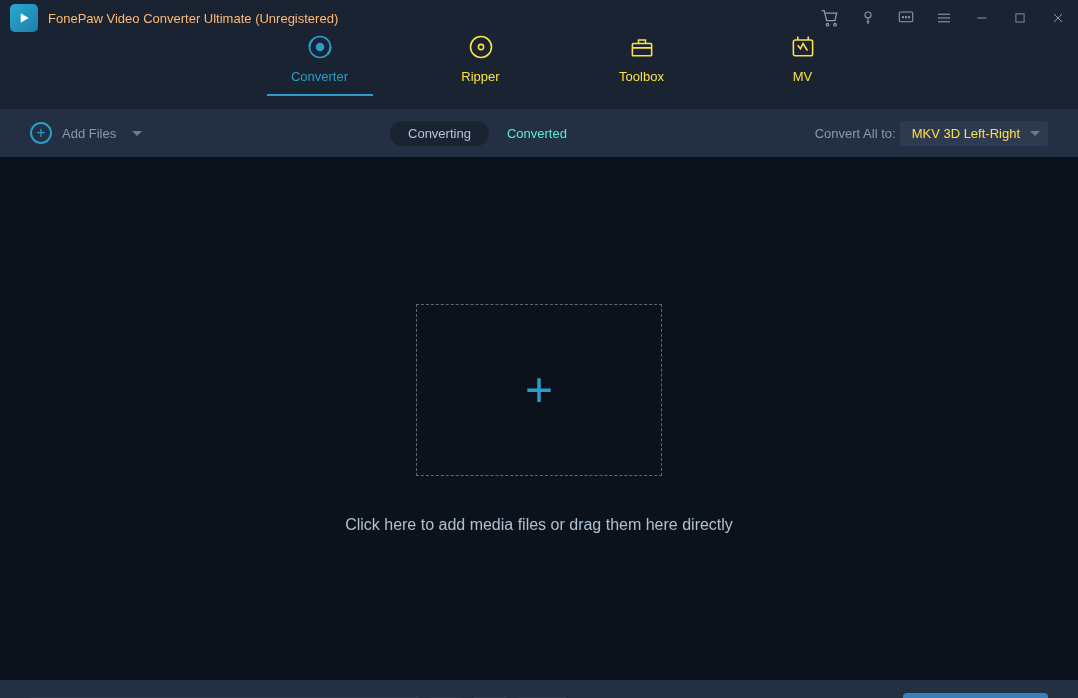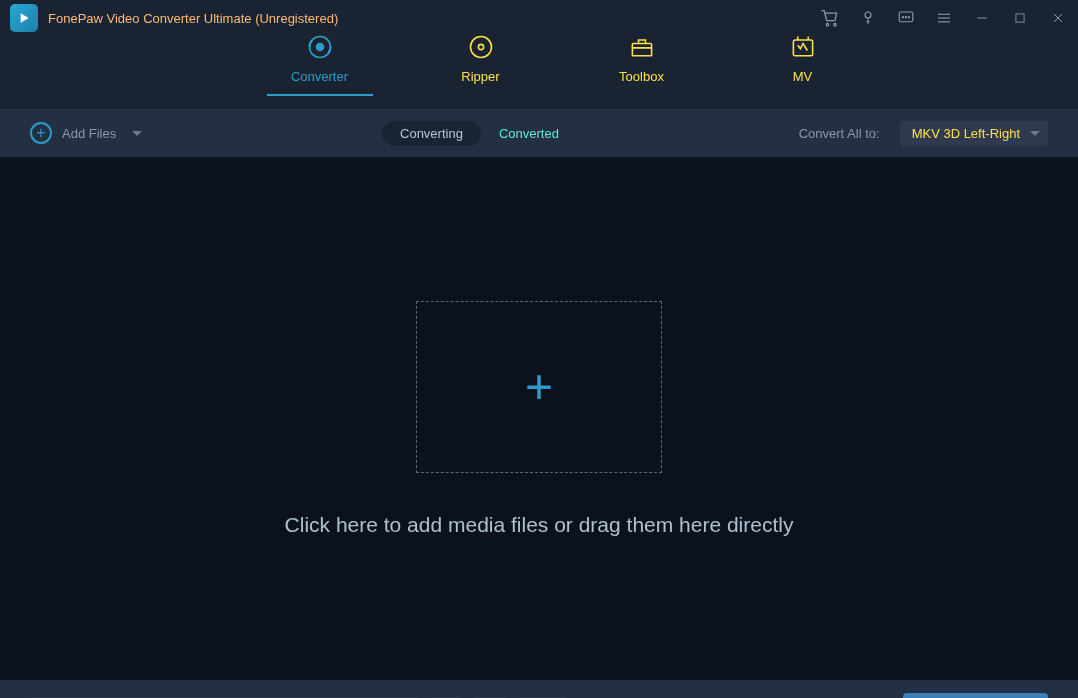--- a/index.html
+++ b/index.html
@@ -97,21 +97,21 @@
 .tabs-center { display: flex; align-items: center; gap: 18px; }
 .pill {
   background: #1a2332;
   color: #b5c5d5;
   border-radius: 14px;
   padding: 5px 18px;
   font-size: 13px;
 }
 .pill-inactive { color: #5eead4; }
 .tb-spacer2 { flex: 1; }
-.convert-all { display: flex; align-items: center; gap: 20px; color:#8a9aaa;}
+.convert-all { display: flex; align-items: center; gap: 4px; color:#8a9aaa;}
 .format-select {
   background: #2d3a4f;
   padding: 5px 8px 5px 12px;
   border-radius: 3px;
   display: flex;
   align-items: center;
   gap: 10px;
   color: #fde047;
   cursor: pointer;
   min-width: 130px;
@@ -137,21 +137,21 @@
   cursor: pointer;
 }
 .big-plus {
   font-size: 48px;
   color: #2b9cc9;
   font-weight: 200;
   line-height: 1;
 }
 .drop-text {
   color: #b0c0d0;
-  font-size: 21px;
+  font-size: 16px;
 }
 
 .bottom-bar {
   height: 66px;
   background: #232f42;
   display: flex;
   align-items: center;
   padding: 0 30px;
   gap: 10px;
 }

